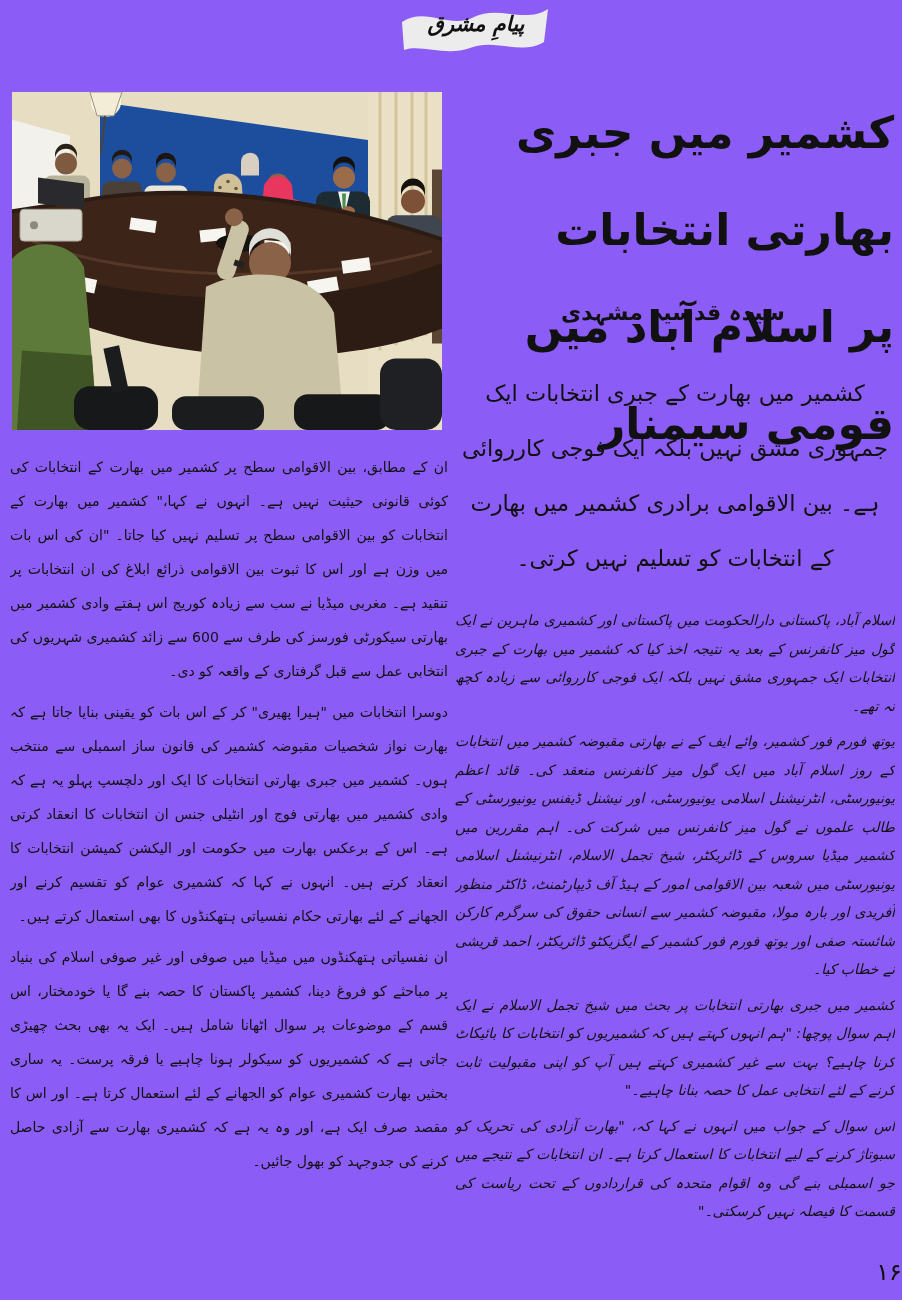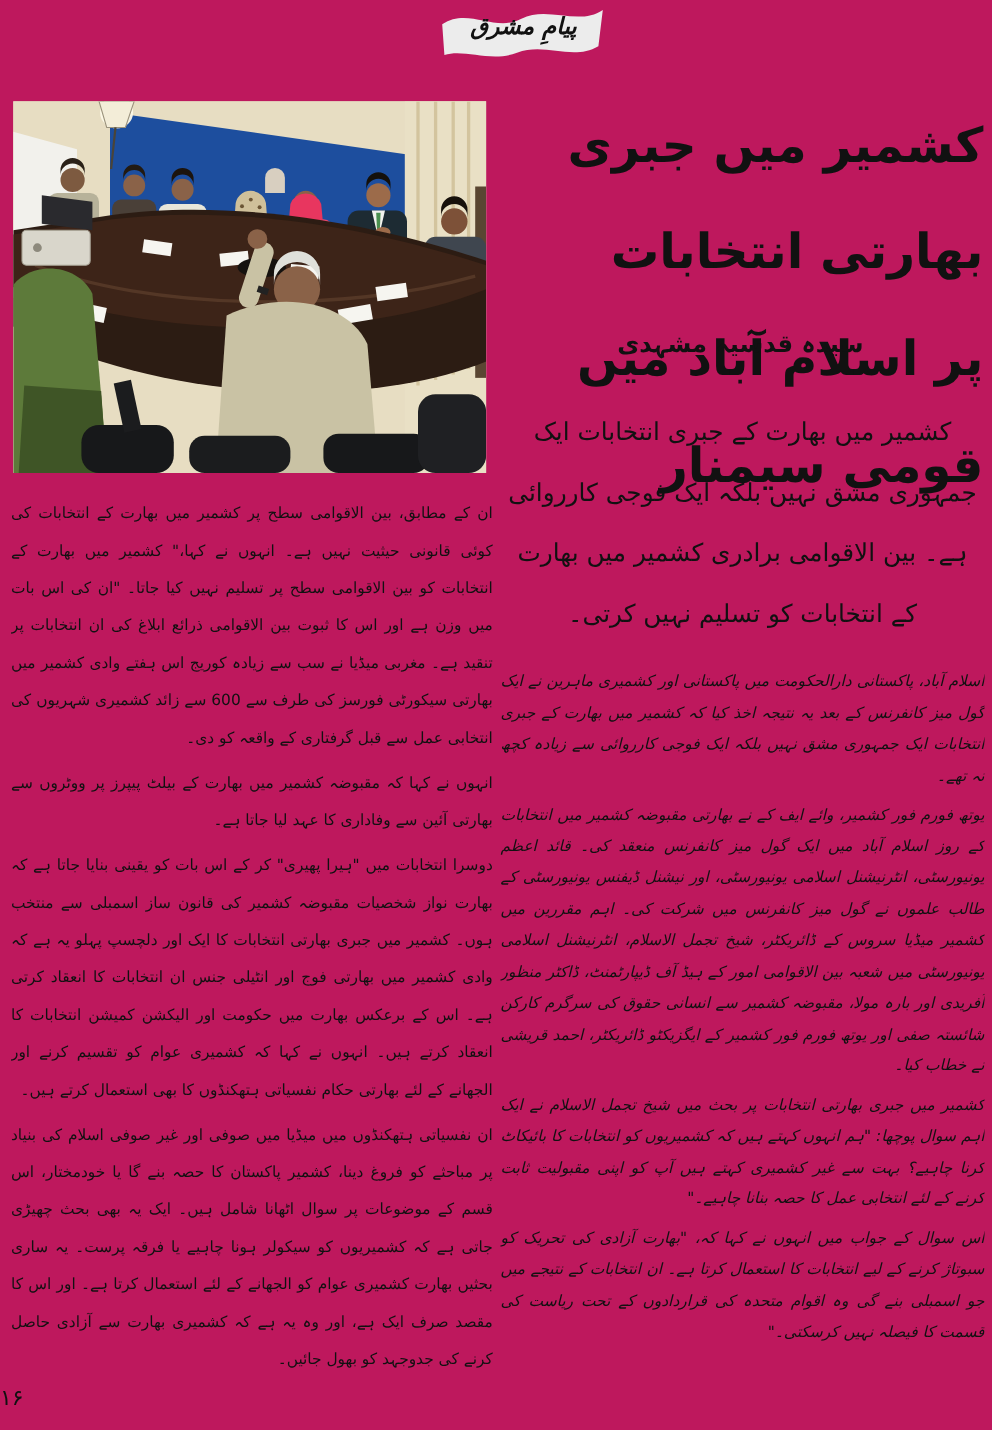--- a/index.html
+++ b/index.html
@@ -1,17 +1,17 @@
 <!DOCTYPE html>
 <html lang="ur"><head>
 <meta charset="utf-8">
 <style>
   html,body{margin:0;padding:0;background:#ffffff;}
   .page{
-    position:relative;width:902px;height:1300px;background:#be185d;overflow:hidden;
+    position:relative;width:902px;height:1300px;background:#8b5cf6;overflow:hidden;
     font-family:"DejaVu Sans",sans-serif;color:#111;
   }
   
   .masthead{position:absolute;left:398px;top:2px;width:156px;height:56px;}
   .masthead svg{position:absolute;left:0;top:0;}
   .masthead .title{
     position:absolute;left:0;top:10px;width:100%;text-align:center;
     font-size:21px;font-weight:bold;font-style:italic;direction:rtl;
   }
   
@@ -32,22 +32,22 @@
     position:absolute;left:456px;top:366px;width:438px;direction:rtl;text-align:center;
     font-size:22.5px;line-height:55px;font-weight:500;
   }
   
   .col{position:absolute;direction:rtl;text-align:justify;font-size:14px;overflow:hidden;}
   .col p{margin:0 0 7px 0;}
   .col-right{left:455px;top:606px;width:440px;height:660px;line-height:28.5px;font-style:italic;}
   .col-left{left:10px;top:450px;width:438px;height:816px;line-height:34px;}
   
   .pagenum{
-    position:absolute;left:0;top:1258px;width:100%;text-align:left;
-    font-size:20px;letter-spacing:6px;
+    position:absolute;left:0;top:1258px;width:100%;text-align:right;
+    font-size:24px;letter-spacing:6px;
   }
 </style>
 </head>
 <body>
 
 <div class="page">
 
   <div class="masthead">
     <svg width="156" height="56" viewBox="0 0 156 56">
       <path d="M4,20 C28,4 52,28 76,15 C100,3 128,22 150,7 L146,40 C122,54 98,36 72,46 C48,55 24,42 6,48 Z" fill="#ececec"></path>
@@ -156,20 +156,19 @@
 
   <div class="col col-right" dir="rtl">
     <p>اسلام آباد، پاکستانی دارالحکومت میں پاکستانی اور کشمیری ماہرین نے ایک گول میز کانفرنس کے بعد یہ نتیجہ اخذ کیا کہ کشمیر میں بھارت کے جبری انتخابات ایک جمہوری مشق نہیں بلکہ ایک فوجی کارروائی سے زیادہ کچھ نہ تھے۔</p>
     <p>یوتھ فورم فور کشمیر، وائے ایف کے نے بھارتی مقبوضہ کشمیر میں انتخابات کے روز اسلام آباد میں ایک گول میز کانفرنس منعقد کی۔ قائد اعظم یونیورسٹی، انٹرنیشنل اسلامی یونیورسٹی، اور نیشنل ڈیفنس یونیورسٹی کے طالب علموں نے گول میز کانفرنس میں شرکت کی۔ اہم مقررین میں کشمیر میڈیا سروس کے ڈائریکٹر، شیخ تجمل الاسلام، انٹرنیشنل اسلامی یونیورسٹی میں شعبہ بین الاقوامی امور کے ہیڈ آف ڈیپارٹمنٹ، ڈاکٹر منظور آفریدی اور بارہ مولا، مقبوضہ کشمیر سے انسانی حقوق کی سرگرم کارکن شائستہ صفی اور یوتھ فورم فور کشمیر کے ایگزیکٹو ڈائریکٹر، احمد قریشی نے خطاب کیا۔</p>
     <p>کشمیر میں جبری بھارتی انتخابات پر بحث میں شیخ تجمل الاسلام نے ایک اہم سوال پوچھا: "ہم انہوں کہتے ہیں کہ کشمیریوں کو انتخابات کا بائیکاٹ کرنا چاہیے؟ بہت سے غیر کشمیری کہتے ہیں آپ کو اپنی مقبولیت ثابت کرنے کے لئے انتخابی عمل کا حصہ بنانا چاہیے۔"</p>
     <p>اس سوال کے جواب میں انہوں نے کہا کہ، "بھارت آزادی کی تحریک کو سبوتاژ کرنے کے لیے انتخابات کا استعمال کرتا ہے۔ ان انتخابات کے نتیجے میں جو اسمبلی بنے گی وہ اقوام متحدہ کی قراردادوں کے تحت ریاست کی قسمت کا فیصلہ نہیں کرسکتی۔"</p>
   </div>
 
   <div class="col col-left" dir="rtl">
     <p>ان کے مطابق، بین الاقوامی سطح پر کشمیر میں بھارت کے انتخابات کی کوئی قانونی حیثیت نہیں ہے۔ انہوں نے کہا،" کشمیر میں بھارت کے انتخابات کو بین الاقوامی سطح پر تسلیم نہیں کیا جاتا۔ "ان کی اس بات میں وزن ہے اور اس کا ثبوت بین الاقوامی ذرائع ابلاغ کی ان انتخابات پر تنقید ہے۔ مغربی میڈیا نے سب سے زیادہ کوریج اس ہفتے وادی کشمیر میں بھارتی سیکورٹی فورسز کی طرف سے 600 سے زائد کشمیری شہریوں کی انتخابی عمل سے قبل گرفتاری کے واقعہ کو دی۔</p>
-    <p>انہوں نے کہا کہ مقبوضہ کشمیر میں بھارت کے بیلٹ پیپرز پر ووٹروں سے بھارتی آئین سے وفاداری کا عہد لیا جاتا ہے۔</p>
     <p>دوسرا انتخابات میں "ہیرا پھیری" کر کے اس بات کو یقینی بنایا جاتا ہے کہ بھارت نواز شخصیات مقبوضہ کشمیر کی قانون ساز اسمبلی سے منتخب ہوں۔ کشمیر میں جبری بھارتی انتخابات کا ایک اور دلچسپ پہلو یہ ہے کہ وادی کشمیر میں بھارتی فوج اور انٹیلی جنس ان انتخابات کا انعقاد کرتی ہے۔ اس کے برعکس بھارت میں حکومت اور الیکشن کمیشن انتخابات کا انعقاد کرتے ہیں۔ انہوں نے کہا کہ کشمیری عوام کو تقسیم کرنے اور الجھانے کے لئے بھارتی حکام نفسیاتی ہتھکنڈوں کا بھی استعمال کرتے ہیں۔</p>
     <p>ان نفسیاتی ہتھکنڈوں میں میڈیا میں صوفی اور غیر صوفی اسلام کی بنیاد پر مباحثے کو فروغ دینا، کشمیر پاکستان کا حصہ بنے گا یا خودمختار، اس قسم کے موضوعات پر سوال اٹھانا شامل ہیں۔ ایک یہ بھی بحث چھیڑی جاتی ہے کہ کشمیریوں کو سیکولر ہونا چاہیے یا فرقہ پرست۔ یہ ساری بحثیں بھارت کشمیری عوام کو الجھانے کے لئے استعمال کرتا ہے۔ اور اس کا مقصد صرف ایک ہے، اور وہ یہ ہے کہ کشمیری بھارت سے آزادی حاصل کرنے کی جدوجہد کو بھول جائیں۔</p>
   </div>
 
   <div class="pagenum">۱۶</div>
 
 </div>
 
 </body></html>

